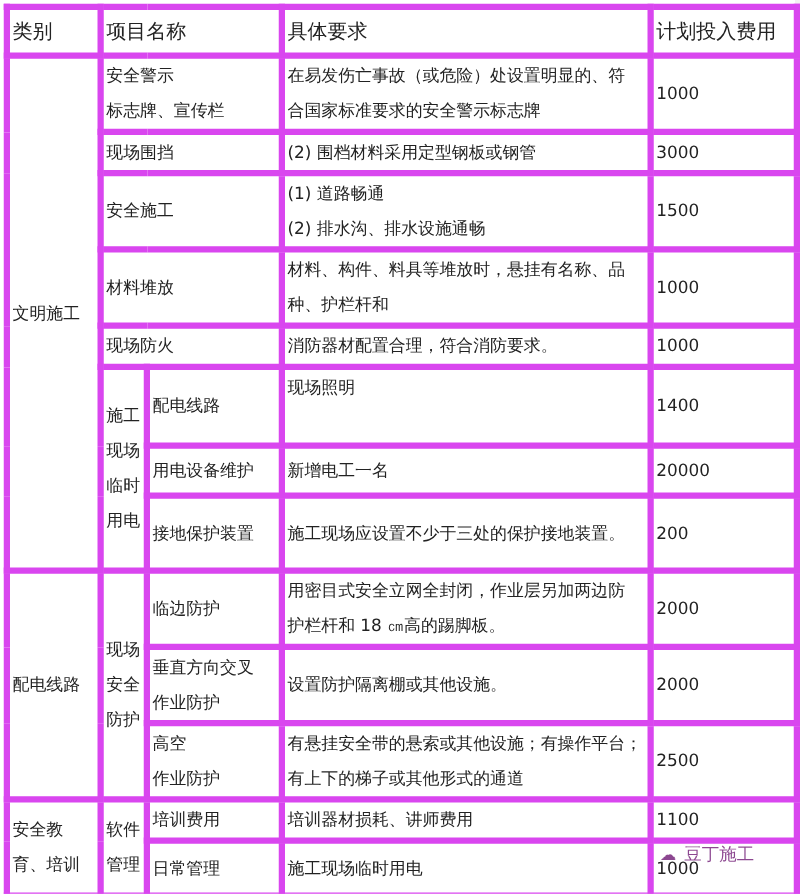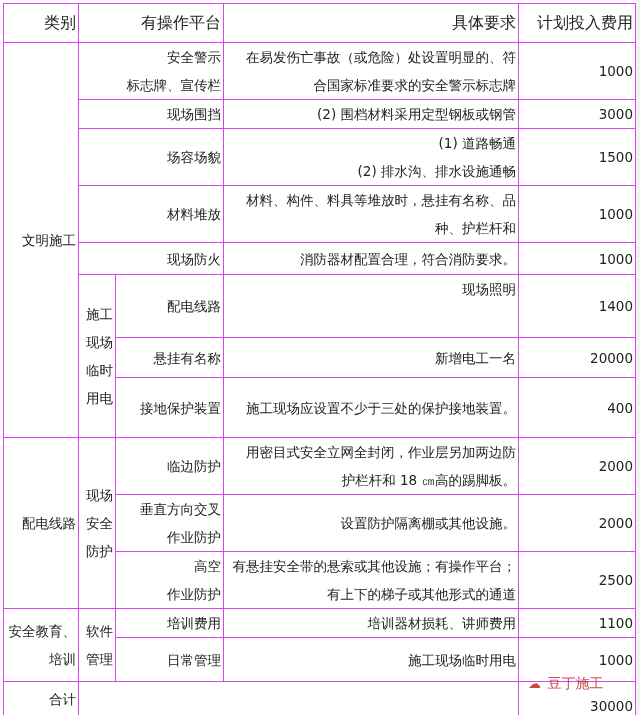--- a/index.html
+++ b/index.html
@@ -1,49 +1,49 @@
 <!DOCTYPE html>
 <html><head>
 <meta charset="utf-8">
 <style>
   html, body { margin: 0; padding: 0; background: #ffffff; }
   body { width: 640px; height: 715px; position: relative; overflow: hidden;
          font-family: "DejaVu Sans", "Liberation Sans", sans-serif; color: #222; }
   table.cost { position: absolute; left: 3px; top: 3px; border-collapse: collapse;
                table-layout: fixed; width: 632px; }
-  table.cost td, table.cost th { border: 1px solid #d946ef; padding: 0 2px; font-size: 13.5px;
-               line-height: 28px; font-weight: normal; vertical-align: middle; text-align: right;
+  table.cost td, table.cost th { border: 5px solid #d946ef; padding: 0 2px; font-size: 13.5px;
+               line-height: 28px; font-weight: normal; vertical-align: middle; text-align: left;
                overflow: hidden; }
   table.cost th { font-size: 16px; }
   td.left { text-align: left; }
   td.req { text-align: left; padding-left: 2px; }
   td.vtext { line-height: 26px; padding: 0 1px; }
   .cost-num { font-size: 14px; margin-top: 16px; }
-  .watermark { position: absolute; left: 528px; top: 675px; color: #b91c1c; font-size: 14px;
+  .watermark { position: absolute; left: 528px; top: 675px; color: #701a75; font-size: 14px;
                opacity: 0.8; pointer-events: none; }
   .watermark .wm-icon { font-size: 13px; margin-right: 2px; }
   .right-edge { position: absolute; left: 636px; top: 0; width: 4px; height: 715px; background:#f2f2f2; }
 </style>
 </head>
 <body>
 
 <div class="right-edge"></div>
 
 <table class="cost">
   <colgroup>
     <col style="width:75px">
     <col style="width:37px">
     <col style="width:108px">
     <col style="width:295px">
     <col style="width:117px">
   </colgroup>
   <tbody>
       <tr style="height:39px">
     <th>类别</th>
-    <th colspan="2">有操作平台</th>
+    <th colspan="2">项目名称</th>
     <th>具体要求</th>
     <th>计划投入费用</th>
   </tr>
 
   <tr style="height:55px">
     <td rowspan="8">文明施工</td>
     <td colspan="2">
       <div>安全警示</div>
       <div>标志牌、宣传栏</div>
     </td>
@@ -54,21 +54,21 @@
     <td class="cost-num">1000</td>
   </tr>
 
   <tr style="height:29px">
     <td colspan="2">现场围挡</td>
     <td class="req">(2)  围档材料采用定型钢板或钢管</td>
     <td class="cost-num">3000</td>
   </tr>
 
   <tr style="height:56px">
-    <td colspan="2">场容场貌</td>
+    <td colspan="2">安全施工</td>
     <td class="req">
       <div>(1)  道路畅通</div>
       <div>(2)  排水沟、排水设施通畅</div>
     </td>
     <td class="cost-num">1500</td>
   </tr>
 
   <tr style="height:56px">
     <td colspan="2">材料堆放</td>
     <td class="req">
@@ -85,29 +85,29 @@
   </tr>
 
   <tr style="height:63px">
     <td rowspan="3" class="vtext">施工现场临时用电</td>
     <td>配电线路</td>
     <td class="req" style="vertical-align:top">现场照明</td>
     <td class="cost-num">1400</td>
   </tr>
 
   <tr style="height:40px">
-    <td>悬挂有名称</td>
+    <td>用电设备维护</td>
     <td class="req">新增电工一名</td>
     <td class="cost-num">20000</td>
   </tr>
 
   <tr style="height:60px">
     <td>接地保护装置</td>
     <td class="req">施工现场应设置不少于三处的保护接地装置。</td>
-    <td class="cost-num">400</td>
+    <td class="cost-num">200</td>
   </tr>
 
   <tr style="height:57px">
     <td rowspan="3">配电线路</td>
     <td rowspan="3" class="vtext">现场安全防护</td>
     <td>临边防护</td>
     <td class="req">
       <div>用密目式安全立网全封闭，作业层另加两边防</div>
       <div>护栏杆和 18 ㎝高的踢脚板。</div>
     </td>

